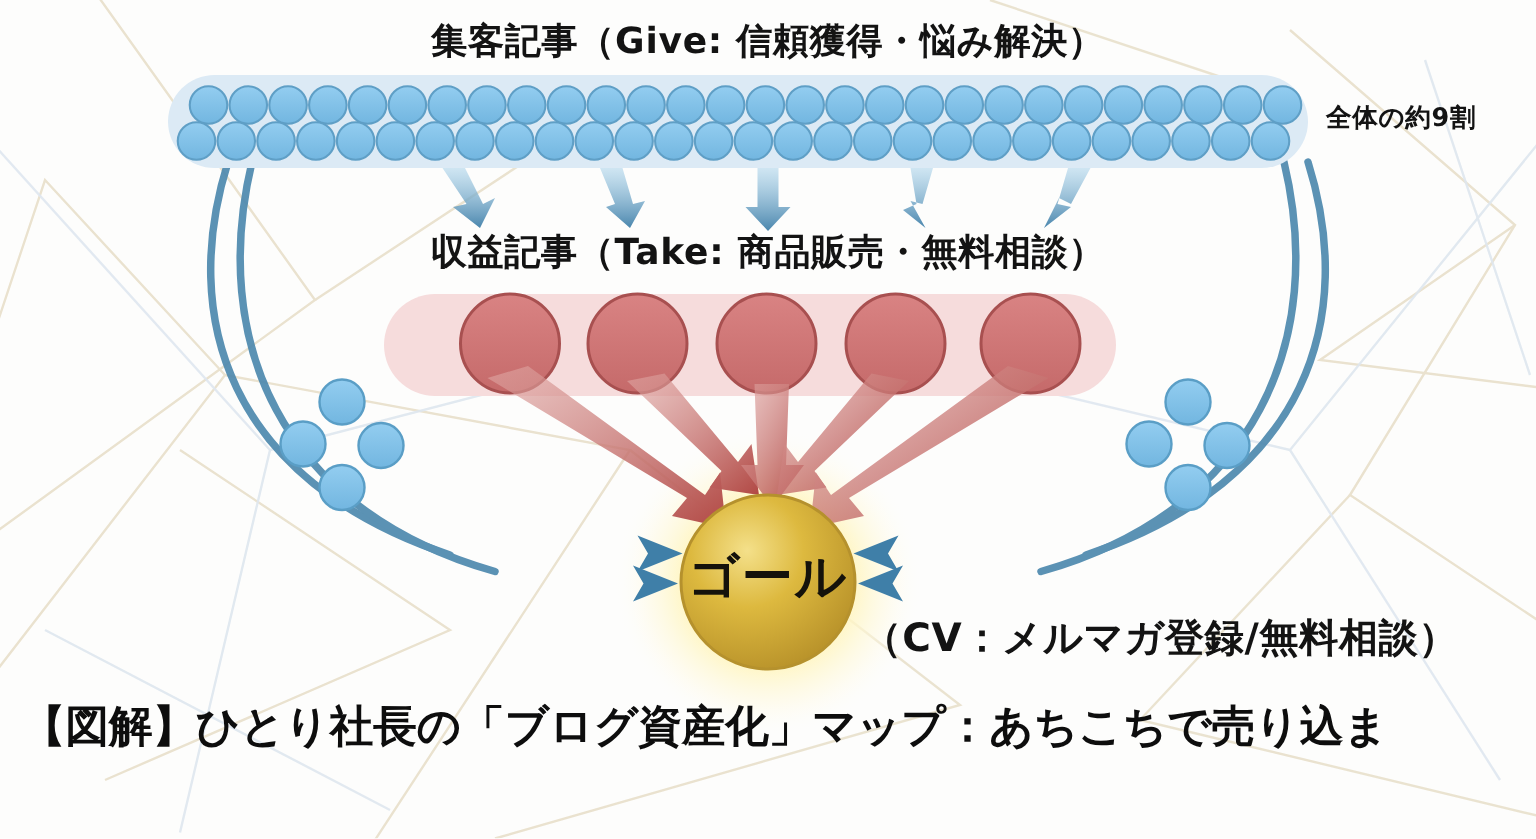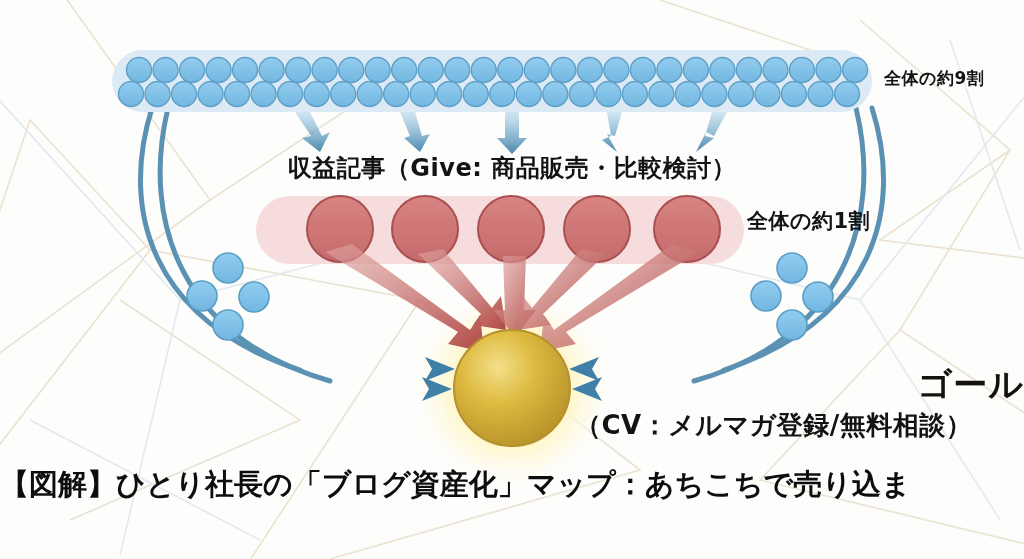--- a/index.html
+++ b/index.html
@@ -23,28 +23,28 @@
     font-weight:bold;
     white-space:nowrap;
     letter-spacing:.5px;
   }
   #title-give{left:50%;transform:translateX(-50%);top:11px;font-size:24px;}
   #title-take{left:50%;transform:translateX(-50%);top:152px;font-size:24px;}
   #pct-nine{left:884px;top:67px;font-size:17px;}
   #pct-one{left:747px;top:207px;font-size:21px;}
   #cv-label{left:575px;top:408px;font-size:26px;}
   #goal-text{
-    position:absolute;left:0;top:362px;width:1024px;text-align:right;
+    position:absolute;left:0;top:362px;width:1024px;text-align:center;
     font-size:34px;font-weight:bold;color:#15120b;letter-spacing:1px;
   }
 
   
   #caption{
     position:absolute;left:0;top:466px;width:940px;
-    text-align:left;color:#0d0d0d;font-weight:bold;
+    text-align:center;color:#0d0d0d;font-weight:bold;
     font-size:29px;line-height:1.28;letter-spacing:0px;
   }
   #caption .cline{display:block;}
 </style>
 </head>
 <body>
 
 <div id="stage">
 
   <svg id="bg-mesh" viewBox="0 0 1024 559" preserveAspectRatio="none">
@@ -219,23 +219,23 @@
       <polygon points="503,256 526,256 524,310 536,310 515,338 494,310 505,310"></polygon>
 
       <polygon points="606,254 581,249 532,308 523,296 518,330 551,325 543,314"></polygon>
 
       <polygon points="699,252 672,244 554,330 544,315 540,352 576,344 566,332"></polygon>
     </g>
 
     <circle cx="512" cy="388" r="58" fill="url(#goldGrad)" stroke="#b5912d" stroke-width="2"></circle>
   </svg>
 
-  <div class="lbl" id="title-take">収益記事（Give: 商品販売・比較検討）</div>
+  <div class="lbl" id="title-give">集客記事（Give: 信頼獲得・悩み解決）</div>
+  <div class="lbl" id="title-take">収益記事（Take: 商品販売・無料相談）</div>
   <div class="lbl" id="pct-nine">全体の約9割</div>
-  <div class="lbl" id="pct-one">全体の約1割</div>
   <div id="goal-text">ゴール</div>
   <div class="lbl" id="cv-label">（CV：メルマガ登録/無料相談）</div>
 
   <div id="caption">
     <span class="cline">【図解】ひとり社長の「ブログ資産化」マップ：あちこちで売り込ま</span>
   </div>
 
 </div>
 
 </body></html>

